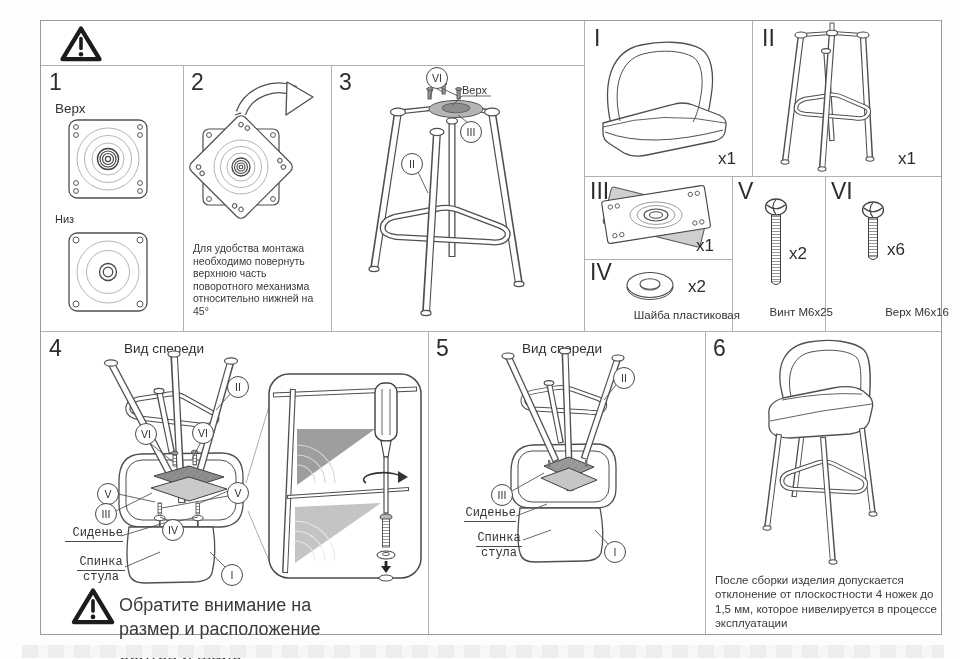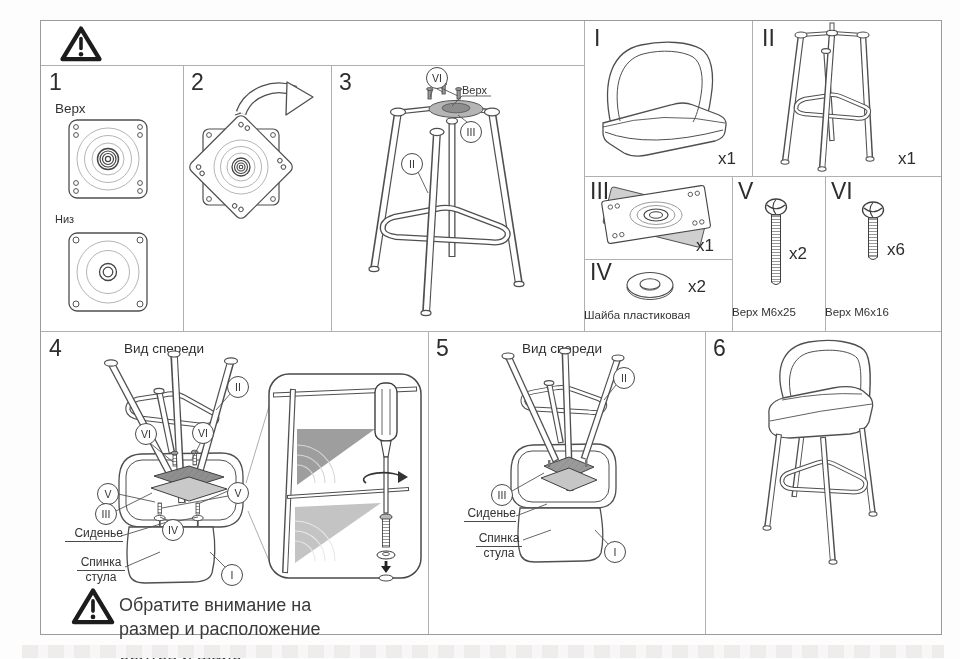--- a/index.html
+++ b/index.html
@@ -3,26 +3,26 @@
 <meta charset="utf-8">
 <style>
   html,body{margin:0;padding:0;background:#fff;}
   .canvas{position:relative;width:960px;height:659px;background:#fefdfd;font-family:"Liberation Sans",sans-serif;color:#333;overflow:hidden;}
   .sheet{position:absolute;left:40px;top:20px;width:900px;height:613px;background:#fff;border:1px solid #9b9b9b;}
   .line{position:absolute;background:#b0b0b0;}
   .pnl{position:absolute;}
   .num{position:absolute;font-size:23px;color:#2d2d2d;line-height:1;}
   .art{position:absolute;left:0;top:0;}
   .qty{position:absolute;font-size:17px;color:#2d2d2d;}
-  .cap{position:absolute;font-size:11.5px;color:#333;text-align:left;}
+  .cap{position:absolute;font-size:11.5px;color:#333;text-align:right;margin-left:8px;}
   .ttl{position:absolute;font-size:13.5px;color:#2f2f2f;text-align:center;}
   .note{position:absolute;font-size:11.5px;line-height:1.24;color:#3a3a3a;}
   .callout{position:absolute;width:22px;height:22px;border:1.2px solid #4a4a4a;border-radius:50%;background:#fff;
            display:flex;align-items:center;justify-content:center;font-size:10.5px;color:#333;box-sizing:border-box;line-height:1;}
-  .plbl{position:absolute;font-size:12px;color:#333;}
+  .plbl{position:absolute;font-size:12px;color:#333;font-family:Liberation Mono, monospace;}
   .uline{border-bottom:1px solid #4a4a4a;padding-bottom:1px;}
   .smlbl{position:absolute;font-size:11px;color:#333;}
   .strip{position:absolute;left:22px;top:645px;width:922px;height:13px;
          background:repeating-linear-gradient(90deg,#efecec 0 16px,#f8f6f6 16px 26px);}
   svg{display:block;}
 </style>
 </head>
 <body>
 
 <svg width="0" height="0" style="position:absolute">
@@ -131,20 +131,21 @@
           <circle cx="58" cy="102" r="14" fill="none" stroke="#b5b5b5"></circle>
         <circle cx="58" cy="102" r="9" fill="none" stroke="#444" stroke-width="1.3"></circle>
           <circle cx="58" cy="102" r="6.5" fill="none" stroke="#444" stroke-width="1.1"></circle>
         <circle cx="58" cy="102" r="4" fill="none" stroke="#444" stroke-width="1.1"></circle>
           <circle cx="58" cy="102" r="1.8" fill="none" stroke="#444" stroke-width="1.1"></circle>
         <path d="M58,48 C66,26 92,18 112,26" stroke="#4f4f4f" stroke-width="11" fill="none" stroke-linecap="butt"></path>
         <path d="M58,48 C66,26 92,18 112,26" stroke="#fff" stroke-width="8.4" fill="none" stroke-linecap="butt"></path>
         <path d="M58,48 L52,50" stroke="#4f4f4f" stroke-width="1.2"></path>
         <polygon points="104,17 130,32 103,50" fill="#fff" stroke="#4f4f4f" stroke-width="1.3" stroke-linejoin="round"></polygon>
       </svg>
+      <div class="note" style="left:10px;top:177px;width:128px;font-size:10.5px;line-height:1.2">Для удобства монтажа необходимо повернуть верхнюю часть поворотного механизма относительно нижней на 45°</div>
     </div>
 
     <div class="pnl" style="left:290px;top:44px;width:253px;height:266px">
       <div class="num" style="left:8px;top:6px">3</div>
       <svg class="art" width="253" height="266">
         <g stroke="#4f4f4f">
             <line x1="67" y1="47" x2="125" y2="41" stroke-width="5"></line>
             <line x1="161" y1="47" x2="125" y2="41" stroke-width="5"></line>
           </g>
         <g stroke="#fff">
@@ -288,21 +289,21 @@
     <div class="pnl" style="left:691px;top:155px;width:93px;height:155px">
       <div class="num" style="left:6px;top:4px">V</div>
       <svg class="art" width="93" height="125">
         <ellipse cx="44" cy="31" rx="10.5" ry="8" fill="#fff" stroke="#3f3f3f" stroke-width="1.3"></ellipse>
         <path d="M35,29 C41,34 47,34 53,29" fill="none" stroke="#3f3f3f" stroke-width="1.1"></path>
         <path d="M44,23.5 C40,28 40,33 44,38.5" fill="none" stroke="#3f3f3f" stroke-width="1.1"></path>
         <rect x="39.5" y="39" width="9" height="67" fill="url(#thr)" stroke="#3f3f3f" stroke-width="1"></rect>
         <path d="M39.5,106 Q44,111 48.5,106" fill="#fff" stroke="#3f3f3f" stroke-width="1"></path>
       </svg>
       <div class="qty" style="left:57px;top:68px">x2</div>
-      <div class="cap" style="left:0;top:130px;width:93px">Верх М6х25</div>
+      <div class="cap" style="left:0;top:130px;width:93px">Винт М6х25</div>
     </div>
 
     <div class="pnl" style="left:784px;top:155px;width:116px;height:155px">
       <div class="num" style="left:6px;top:4px">VI</div>
       <svg class="art" width="116" height="125">
         <ellipse cx="48" cy="34" rx="10.5" ry="8" fill="#fff" stroke="#3f3f3f" stroke-width="1.3"></ellipse>
         <path d="M39,32 C45,37 51,37 57,32" fill="none" stroke="#3f3f3f" stroke-width="1.1"></path>
         <path d="M48,26.5 C44,31 44,36 48,41.5" fill="none" stroke="#3f3f3f" stroke-width="1.1"></path>
         <rect x="43.5" y="42" width="9" height="39" fill="url(#thr)" stroke="#3f3f3f" stroke-width="1"></rect>
         <path d="M43.5,81 Q48,86 52.5,81" fill="#fff" stroke="#3f3f3f" stroke-width="1"></path>
@@ -496,18 +497,19 @@
         <path d="M77,151 Q76,144 86,141 L112,132 Q121,129 129,133 L155,146 Q163,150 160,156 Q157,162 146,161 L88,158 Q78,157 77,151 Z" fill="none" stroke="#4f4f4f" stroke-width="4.6"></path>
         <path d="M77,151 Q76,144 86,141 L112,132 Q121,129 129,133 L155,146 Q163,150 160,156 Q157,162 146,161 L88,158 Q78,157 77,151 Z" fill="none" stroke="#fff" stroke-width="2.6"></path>
         <line x1="118" y1="106" x2="128" y2="231" stroke="#4f4f4f" stroke-width="6"></line>
           <line x1="118" y1="107" x2="127.6" y2="230" stroke="#fff" stroke-width="3.6"></line>
         <g fill="#fff" stroke="#4f4f4f" stroke-width="1.1">
           <ellipse cx="62" cy="197" rx="4" ry="2.2"></ellipse>
             <ellipse cx="128" cy="231" rx="4" ry="2.2"></ellipse>
             <ellipse cx="168" cy="183" rx="4" ry="2.2"></ellipse>
         </g>
       </svg>
+      <div class="note" style="left:10px;top:242px;width:224px">После сборки изделия допускается отклонение от плоскостности 4 ножек до 1,5 мм, которое нивелируется в процессе эксплуатации</div>
     </div>
 
   </div>
 
   <div class="strip"></div>
 </div>
 
 </body></html>

